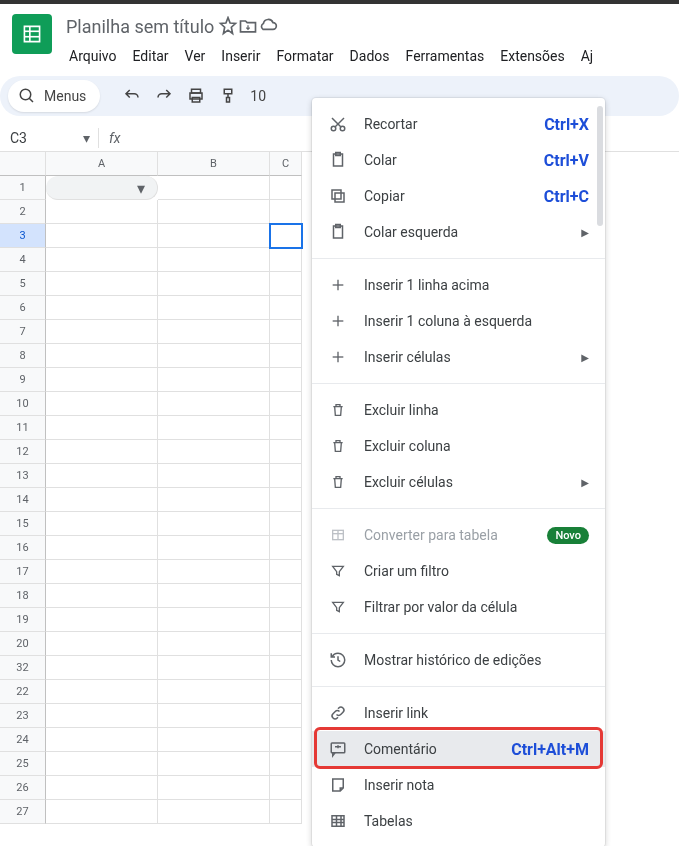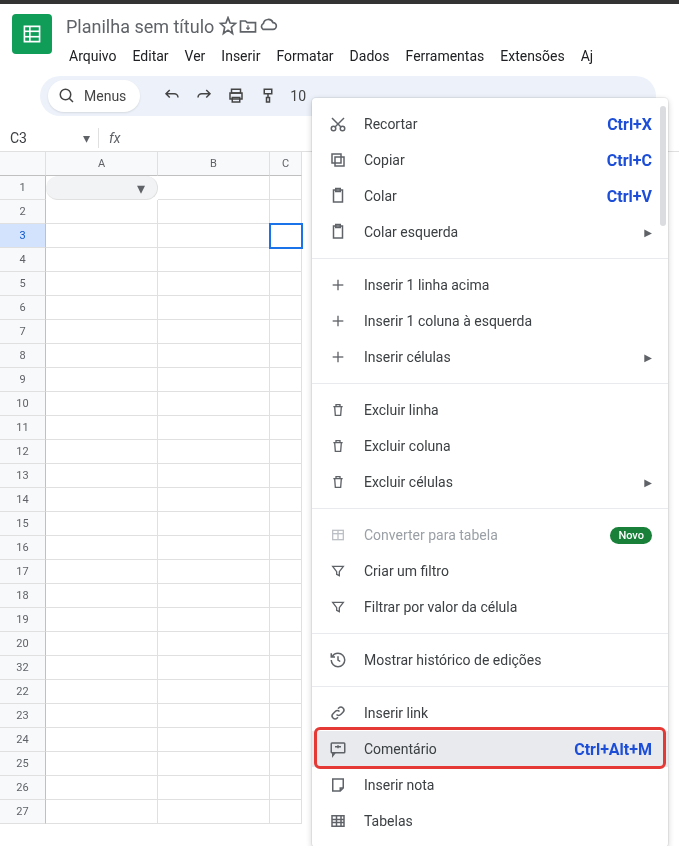--- a/index.html
+++ b/index.html
@@ -11,21 +11,21 @@
 .app-icon { width: 40px; height: 40px; background: #0f9d58; border-radius: 4px; display: flex; align-items: center; justify-content: center; margin-right: 10px; margin-top: 4px; }
 .app-icon svg { width: 26px; height: 26px; }
 .title-area { flex: 1; }
 .title-row { display: flex; align-items: center; height: 32px; }
 .doc-title { font-size: 18px; color: #5f6368; padding: 2px 4px; }
 .title-icon { color: #5f6368; width: 20px; height: 20px; display: flex; align-items: center; justify-content: center; cursor: pointer; }
 .menu-row { display: flex; gap: 2px; margin-top: 2px; }
 .menu-item { font-size: 14px; color: #202124; padding: 4px 7px; border-radius: 4px; cursor: pointer; }
 
 
-.toolbar-wrap { padding: 8px 23px; margin-left: 17px; }
+.toolbar-wrap { padding: 8px 0; }
 .toolbar { background: #edf2fa; border-radius: 24px; height: 40px; display: flex; align-items: center; padding: 0 8px; gap: 4px; }
 .search-pill { background: #fff; border-radius: 18px; height: 32px; display: flex; align-items: center; padding: 0 14px 0 10px; gap: 8px; box-shadow: 0 1px 2px rgba(0,0,0,0.1); }
 .search-pill svg { width: 18px; height: 18px; }
 .search-text { font-size: 14px; color: #444; }
 .tb-btn { width: 28px; height: 28px; display: flex; align-items: center; justify-content: center; border-radius: 4px; cursor: pointer; color: #444; }
 .zoom-text { font-size: 14px; color: #444; padding: 0 4px; }
 
 
 .formula-bar { display: flex; align-items: center; height: 28px; border-bottom: 1px solid #e0e0e0; }
 .name-box { width: 98px; font-size: 14px; color: #3c4043; padding-left: 10px; display: flex; align-items: center; justify-content: space-between; padding-right: 8px; }
@@ -40,21 +40,21 @@
 .col-h { width: 112px; background: #f8f9fa; border-right: 1px solid #e0e0e0; border-bottom: 1px solid #c0c0c0; text-align: center; font-size: 11px; color: #5f6368; line-height: 24px; }
 .row { display: flex; height: 24px; }
 .row-h { width: 46px; background: #f8f9fa; border-right: 1px solid #c0c0c0; border-bottom: 1px solid #e0e0e0; text-align: center; font-size: 11px; color: #5f6368; line-height: 24px; }
 .row-h.sel { background: #d3e3fd; color: #0b57d0; }
 .cell { width: 112px; border-right: 1px solid #e0e0e0; border-bottom: 1px solid #e0e0e0; position: relative; }
 .cell.a1 { background: #f1f3f4; border-radius: 12px; }
 .a1-dd { position: absolute; right: 12px; top: 50%; transform: translateY(-50%); color: #5f6368; }
 .cell.selected { outline: 2px solid #1a73e8; outline-offset: -1px; z-index: 2; }
 
 
-.context-menu { position: absolute; left: 312px; top: 98px; width: 356px; background: #fff; border-radius: 4px; box-shadow: 0 2px 6px rgba(0,0,0,0.2), 0 0 0 1px rgba(0,0,0,0.05); padding: 8px 0; z-index: 100; font-size: 14px; color: #3c4043; }
+.context-menu { position: absolute; left: 312px; top: 98px; width: 293px; background: #fff; border-radius: 4px; box-shadow: 0 2px 6px rgba(0,0,0,0.2), 0 0 0 1px rgba(0,0,0,0.05); padding: 8px 0; z-index: 100; font-size: 14px; color: #3c4043; }
 .cm-item { display: flex; align-items: center; height: 36px; padding: 0 16px; cursor: pointer; }
 .cm-item.highlight { background: #e8eaed; }
 .cm-icon { width: 20px; height: 20px; margin-right: 16px; display: flex; align-items: center; justify-content: center; color: #5f6368; flex-shrink: 0; }
 .cm-icon.disabled { color: #bdc1c6; }
 .cm-label { flex: 1; }
 .cm-label.disabled { color: #9aa0a6; }
 .cm-shortcut { color: #1d4ed8; font-size: 16px; font-weight: bold; }
 .cm-arrow { color: #5f6368; font-size: 10px; }
 .cm-divider { height: 1px; background: #e8eaed; margin: 8px 0; }
 .cm-badge { background: #188038; color: #fff; font-size: 11px; font-weight: 500; padding: 2px 8px; border-radius: 10px; }
@@ -347,36 +347,36 @@
           <line x1="8" y1="16" x2="20" y2="4"></line>
           <line x1="16" y1="16" x2="4" y2="4"></line>
         </svg>
       </span>
     <span class="cm-label">Recortar</span>
     <span class="cm-shortcut">Ctrl+X</span>
   </div>
   <div class="cm-item">
     <span class="cm-icon">
         <svg width="18" height="18" viewBox="0 0 24 24" fill="none" stroke="currentColor" stroke-width="2">
+          <rect x="6" y="4" width="12" height="16"></rect>
+          <rect x="9" y="2" width="6" height="4"></rect>
+        </svg>
+      </span>
+    <span class="cm-label">Colar</span>
+    <span class="cm-shortcut">Ctrl+V</span>
+  </div>
+  <div class="cm-item">
+    <span class="cm-icon">
+        <svg width="18" height="18" viewBox="0 0 24 24" fill="none" stroke="currentColor" stroke-width="2">
           <rect x="8" y="8" width="12" height="12"></rect>
           <rect x="4" y="4" width="12" height="12"></rect>
         </svg>
       </span>
     <span class="cm-label">Copiar</span>
     <span class="cm-shortcut">Ctrl+C</span>
-  </div>
-  <div class="cm-item">
-    <span class="cm-icon">
-        <svg width="18" height="18" viewBox="0 0 24 24" fill="none" stroke="currentColor" stroke-width="2">
-          <rect x="6" y="4" width="12" height="16"></rect>
-          <rect x="9" y="2" width="6" height="4"></rect>
-        </svg>
-      </span>
-    <span class="cm-label">Colar</span>
-    <span class="cm-shortcut">Ctrl+V</span>
   </div>
   <div class="cm-item">
     <span class="cm-icon">
         <svg width="18" height="18" viewBox="0 0 24 24" fill="none" stroke="currentColor" stroke-width="2">
           <rect x="6" y="4" width="12" height="16"></rect>
           <rect x="9" y="2" width="6" height="4"></rect>
         </svg>
       </span>
     <span class="cm-label">Colar esquerda</span>
     <span class="cm-arrow">▶</span>

